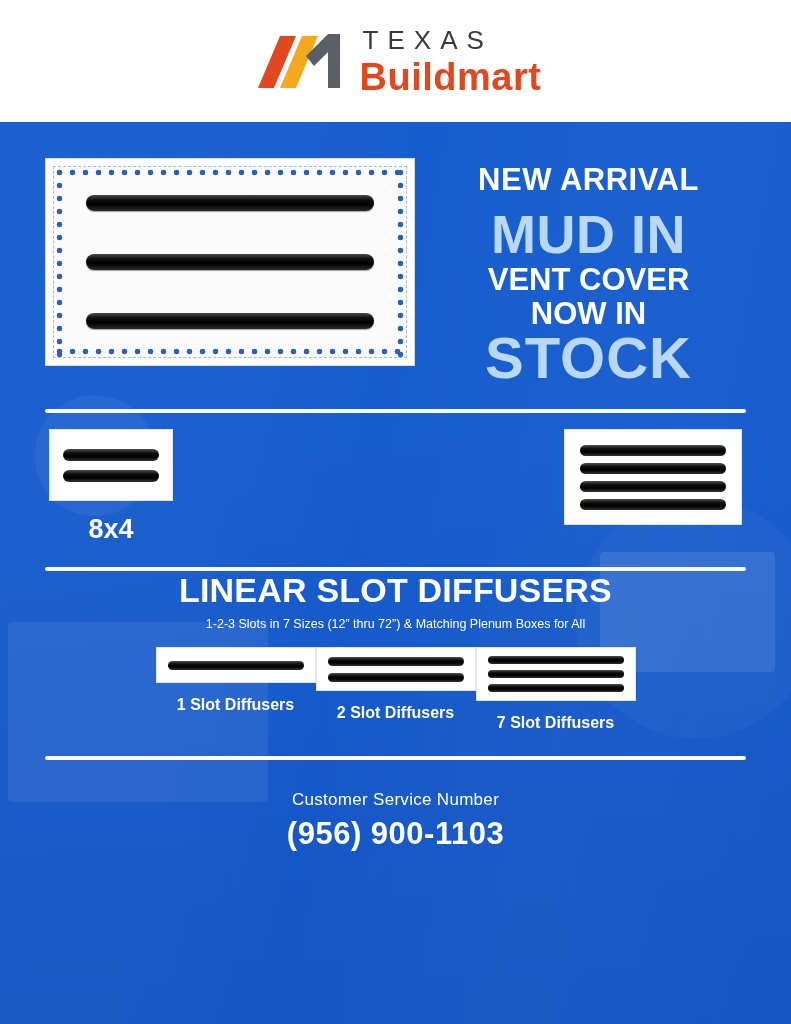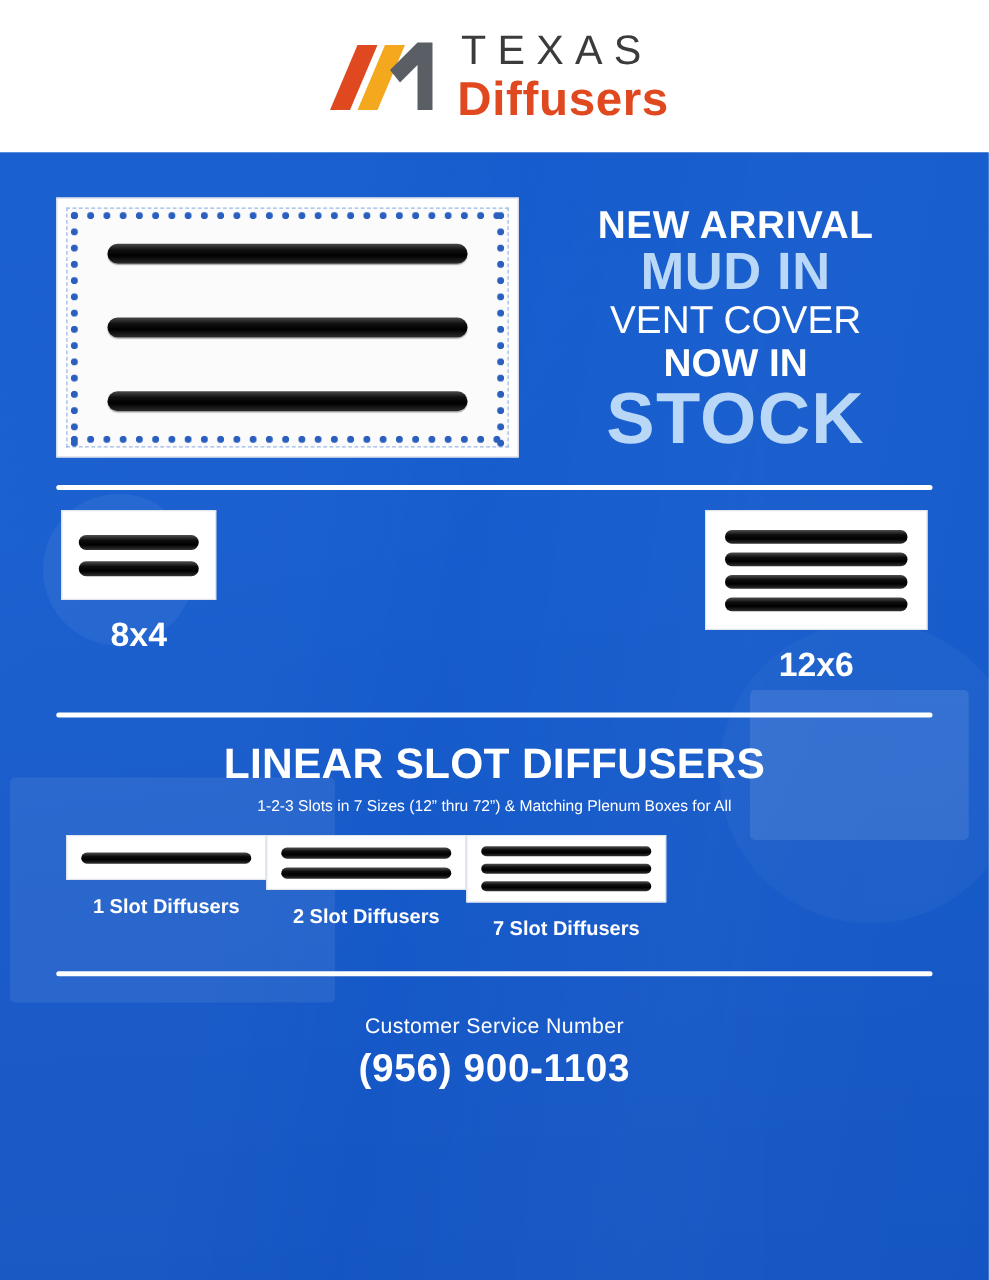--- a/index.html
+++ b/index.html
@@ -32,21 +32,21 @@
     position: relative;
     width: 96px; height: 70px;
   }
   .logo-text {
     display: flex;
     flex-direction: column;
     align-items: flex-start;
     line-height: 1;
   }
   .logo-texas {
-    font-size: 33px;
+    font-size: 26px;
     letter-spacing: 9px;
     color: #3b3b3b;
     font-weight: 400;
     padding-left: 3px;
   }
   .logo-buildmart {
     font-size: 38px;
     font-weight: 700;
     color: #e0481f;
     letter-spacing: 0.5px;
@@ -141,30 +141,30 @@
     color: #ffffff;
     padding-top: 6px;
   }
   .h-new {
     font-size: 31px;
     font-weight: 800;
     letter-spacing: 0.5px;
     line-height: 1.05;
   }
   .h-mud {
-    font-size: 42px;
+    font-size: 54px;
     font-weight: 800;
     color: #b9d7f6;
     line-height: 0.95;
     letter-spacing: 0.5px;
-    margin-top: 0;
+    margin-top: 12px;
   }
   .h-vent {
     font-size: 31px;
-    font-weight: 400;
+    font-weight: 700;
     line-height: 1.1;
     margin-top: 3px;
   }
   .h-now {
     font-size: 31px;
     font-weight: 800;
     line-height: 1.1;
   }
   .h-stock {
     font-size: 58px;
@@ -240,33 +240,32 @@
     color: #ffffff;
     margin-top: 8px;
   }
 
   
   .lsd-title {
     color: #ffffff;
     text-align: center;
     font-weight: 800;
     font-size: 34px;
-    margin-top: 18px;
     letter-spacing: 0.2px;
   }
   .lsd-sub {
     color: #ffffff;
     text-align: center;
     font-weight: 400;
     font-size: 12.5px;
     margin-top: 7px;
   }
   .lsd-row {
     display: flex;
-    justify-content: flex-start;
+    justify-content: center;
     margin-top: 16px;
     padding: 0 8px;
   }
   .lsd-item { text-align: center; }
   .lsd-card {
     background: #ffffff;
     border: 1px solid #e2e6ec;
     display: flex;
     flex-direction: column;
     justify-content: center;
@@ -319,21 +318,21 @@
     <div class="logo-wrap">
       <div class="logo-mark">
         <svg width="96" height="70" viewBox="0 0 96 70" xmlns="http://www.w3.org/2000/svg">
           <polygon points="8,62 30,10 46,10 24,62" fill="#e0481f"></polygon>
           <polygon points="30,62 52,10 68,10 46,62" fill="#f3a81e"></polygon>
           <polygon points="56,30 78,8 90,8 90,62 78,62 78,26 64,40" fill="#5a5f66"></polygon>
         </svg>
       </div>
       <div class="logo-text">
         <div class="logo-texas">TEXAS</div>
-        <div class="logo-buildmart">Diffusers</div>
+        <div class="logo-buildmart">Buildmart</div>
       </div>
     </div>
   </div>
 
   <div class="body-blue">
     <div class="bg-photo"></div>
     <div class="bg-rect-a"></div>
     <div class="bg-rect-b"></div>
 
     <div class="inner">
@@ -369,21 +368,20 @@
           <div class="prod-label">8x4</div>
         </div>
 
         <div class="prod">
           <div class="prod-card card-12x6">
             <div class="bar"></div>
             <div class="bar"></div>
             <div class="bar"></div>
             <div class="bar"></div>
           </div>
-          <div class="prod-label">12x6</div>
         </div>
 
       </div>
 
       <div class="divider"></div>
 
       <div class="lsd-title">LINEAR SLOT DIFFUSERS</div>
       <div class="lsd-sub">1-2-3 Slots in 7 Sizes (12” thru 72”) &amp; Matching Plenum Boxes for All</div>
 
       <div class="lsd-row">

